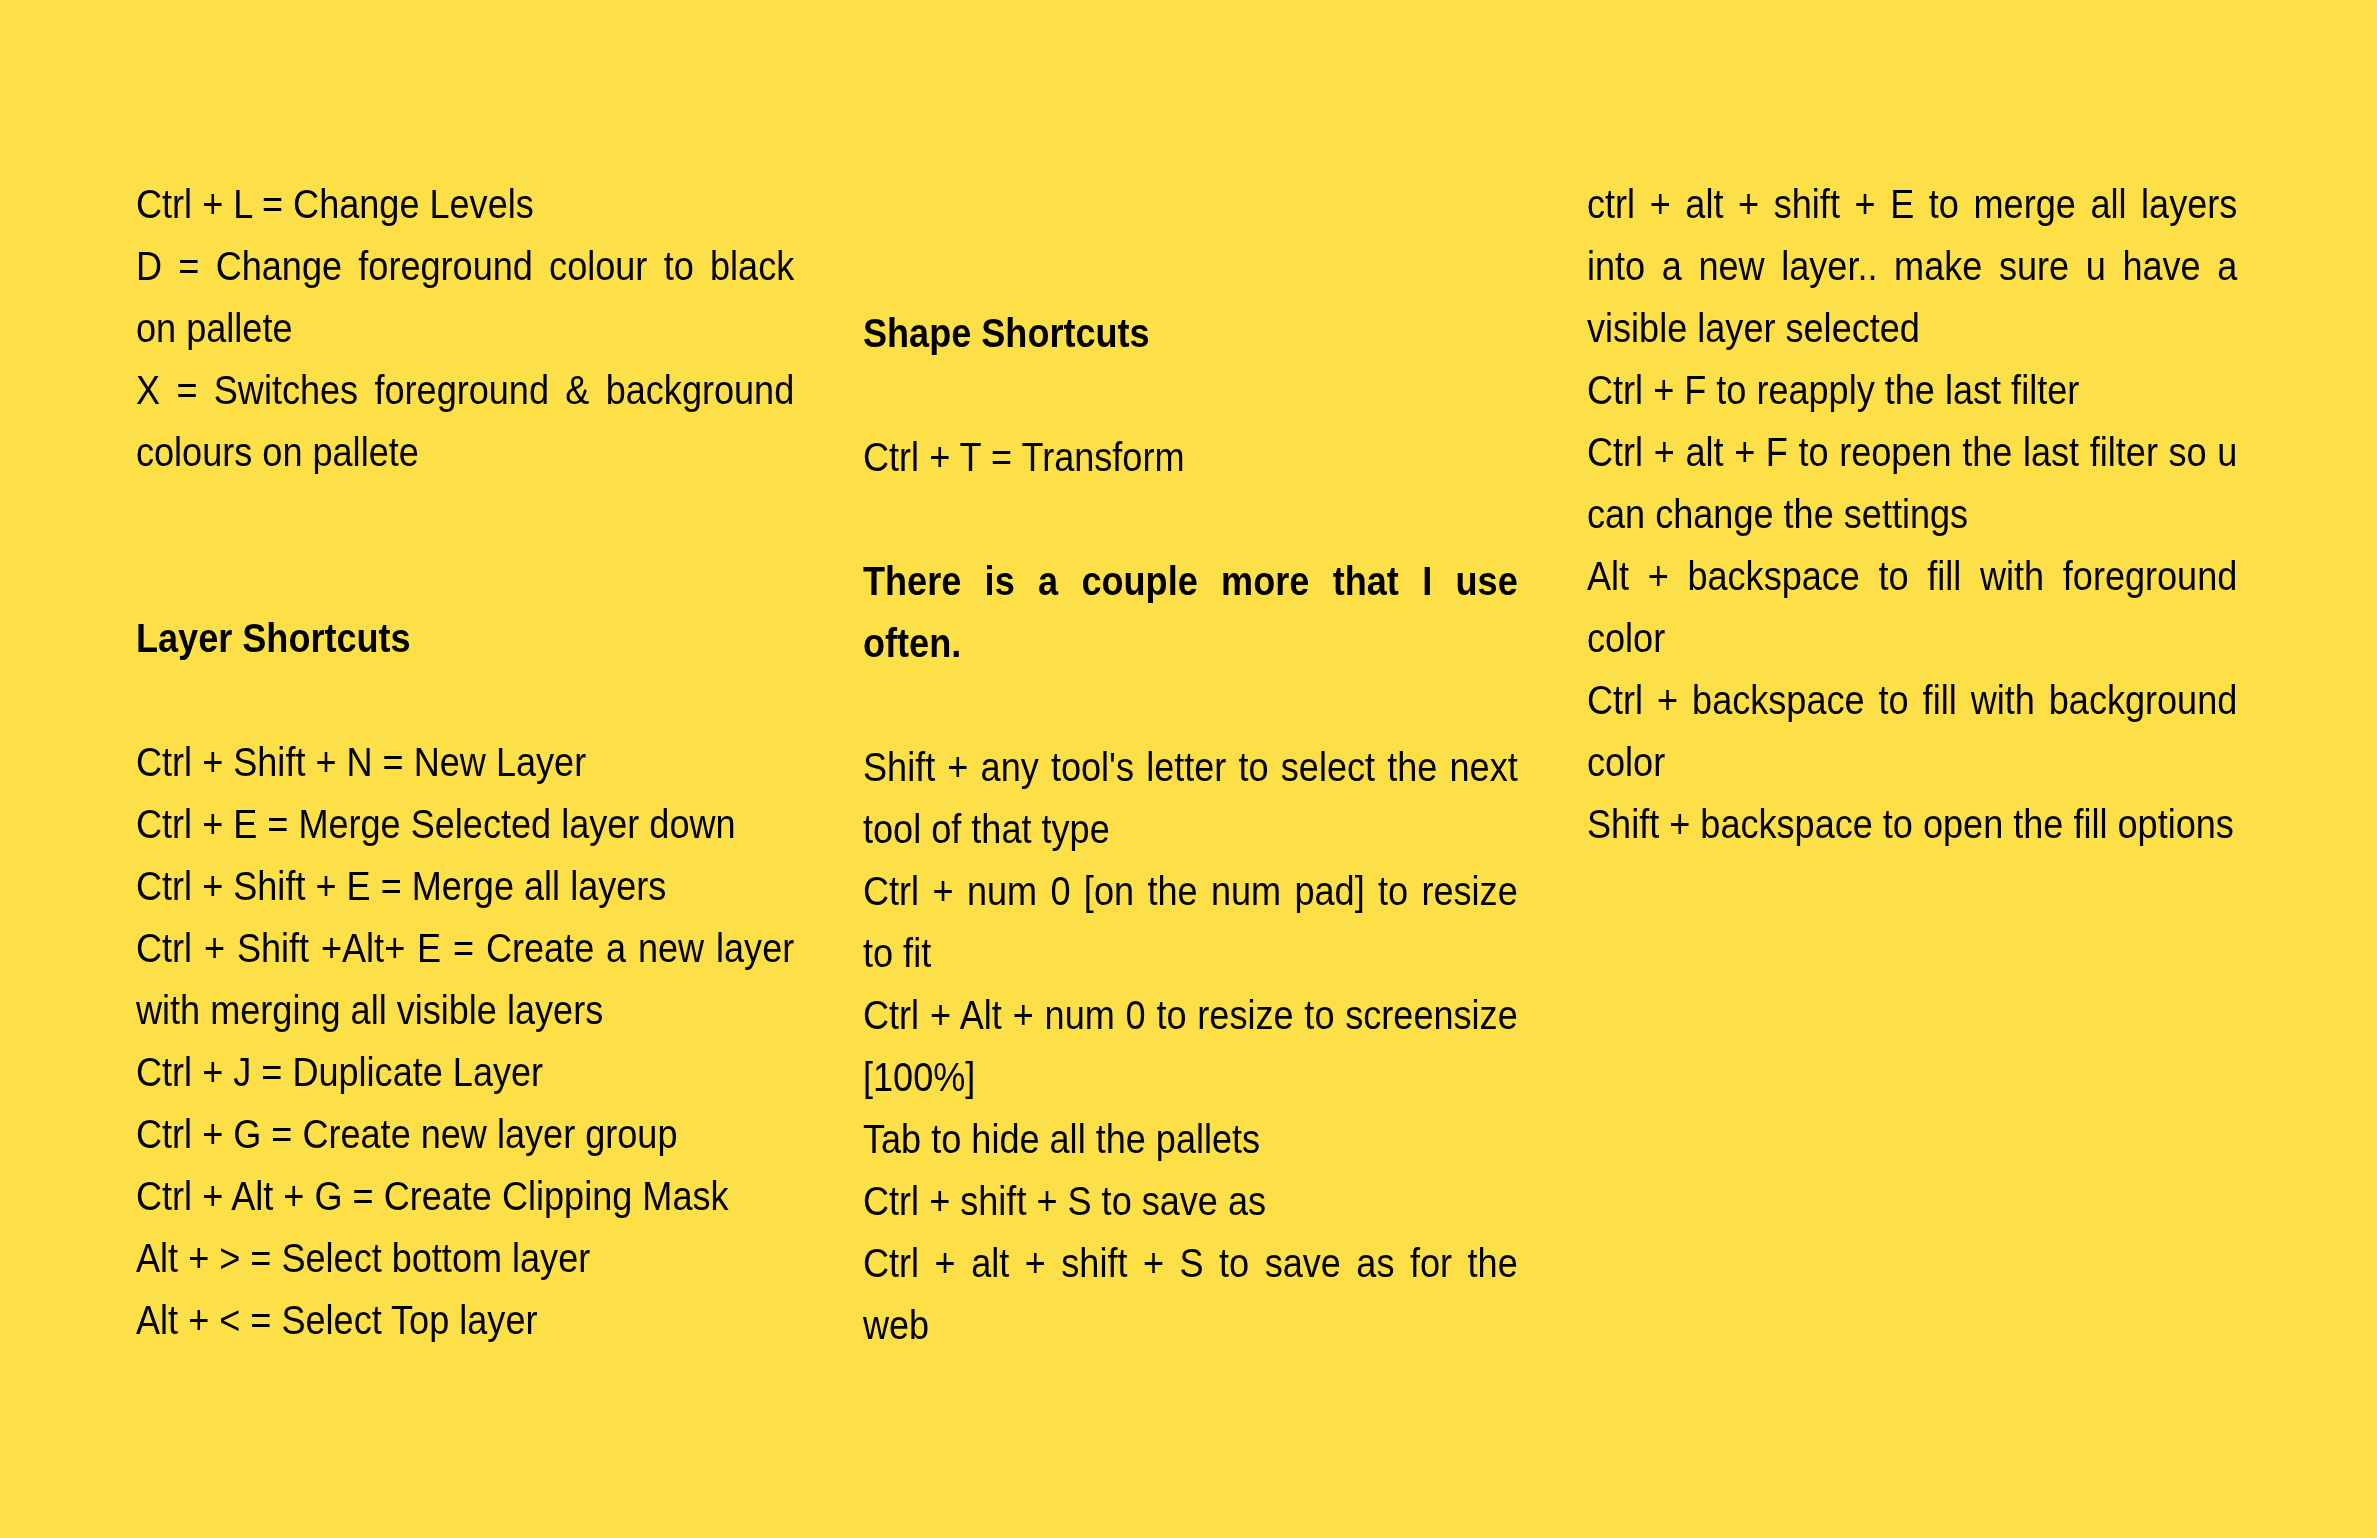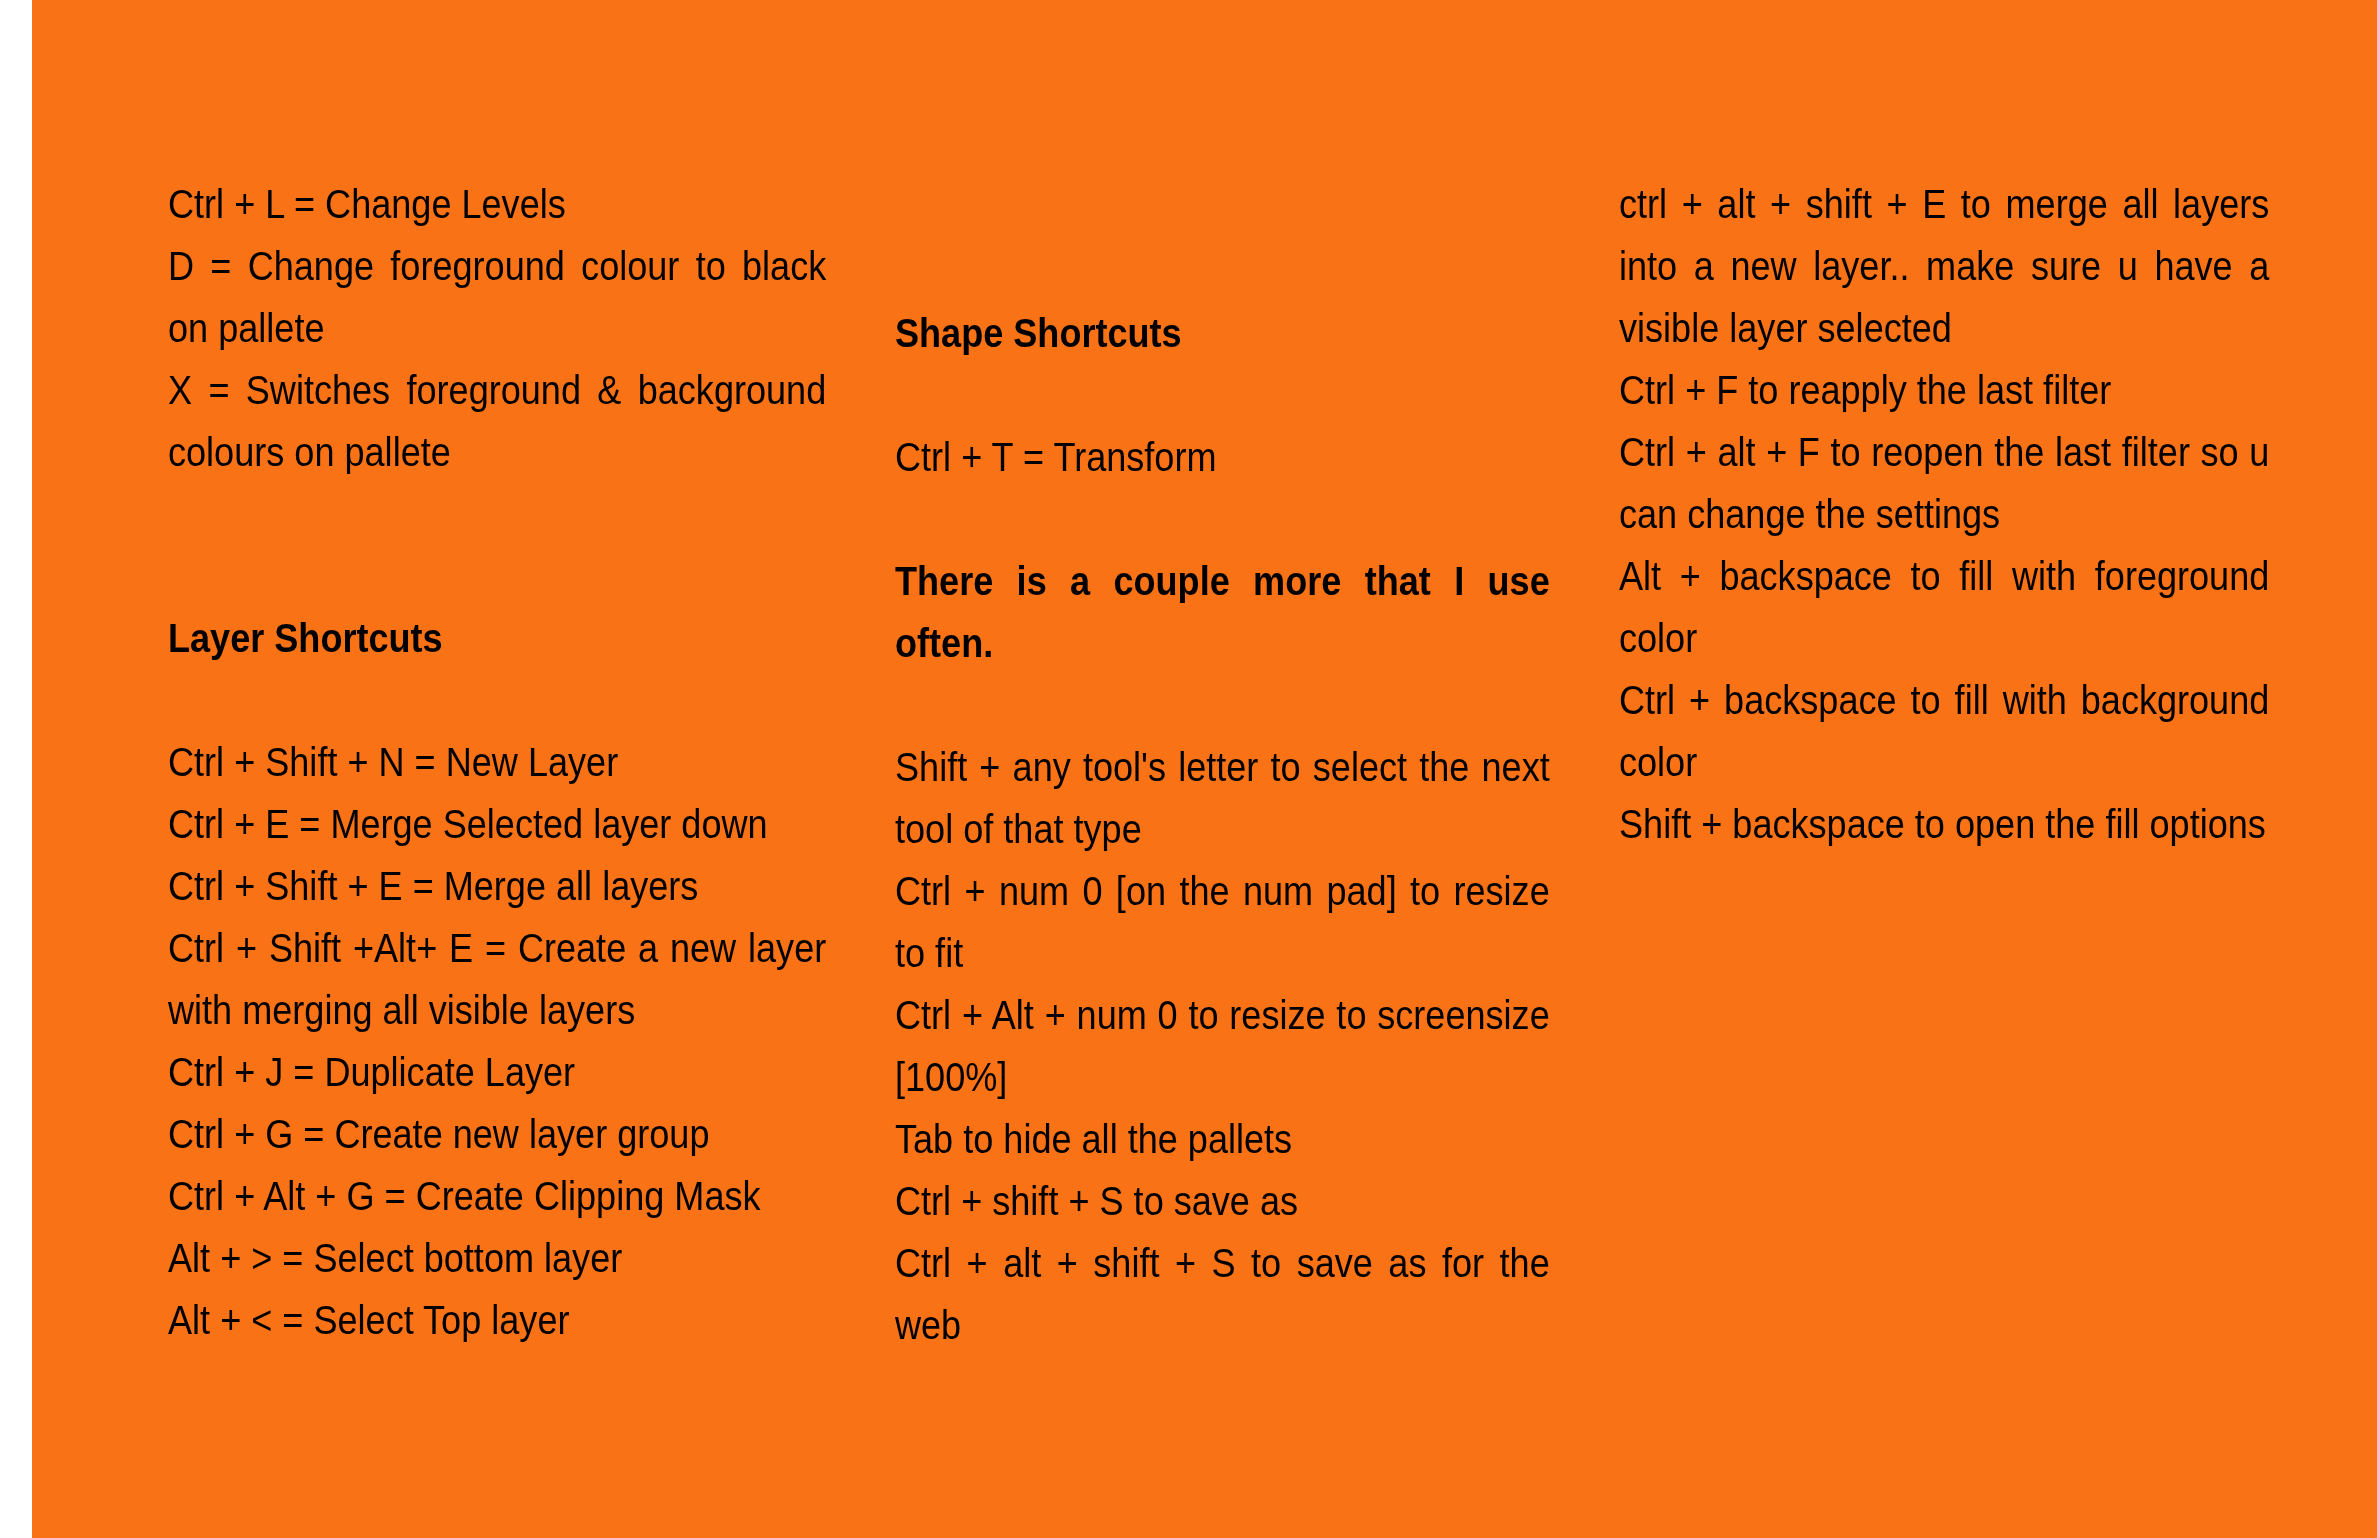--- a/index.html
+++ b/index.html
@@ -12,22 +12,21 @@
     height: 1538px;
     font-family: "Liberation Sans", sans-serif;
     color: #000000;
     position: relative;
     overflow: hidden;
   }
 
   .page {
     position: absolute;
     inset: 0;
-    background: #f97316;
-    margin-left: 32px;
+    background: #fde047;
   }
 
   .columns {
     position: absolute;
     top: 0;
     left: 0;
     width: 2377px;
     height: 1538px;
   }
 

